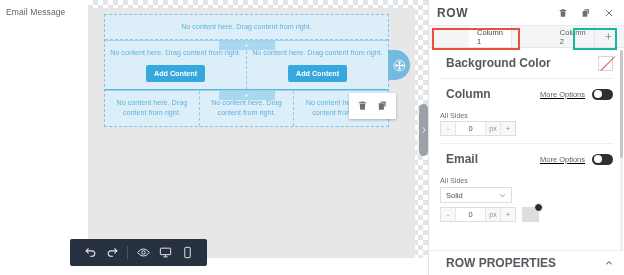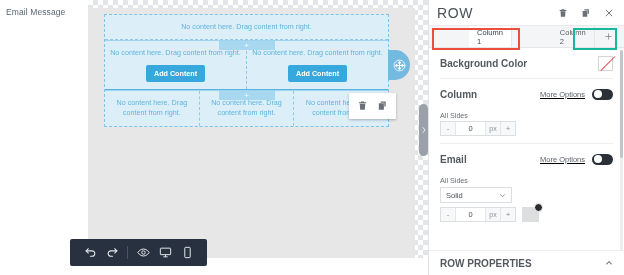--- a/index.html
+++ b/index.html
@@ -116,21 +116,21 @@
   .panel {
     position: absolute; right: 0; top: 0; width: 196px; height: 275px;
     background: #ffffff; border-left: 1px solid #e2e4e7;
     display: flex; flex-direction: column;
   }
   .panel-header {
     height: 26px; display: flex; align-items: center;
     padding: 0 8px; border-bottom: 1px solid #e8eaec; flex: none;
   }
   .panel-title {
-    font-size: 14px; font-weight: normal; color: #4a5258; letter-spacing: .6px;
+    font-size: 12px; font-weight: bold; color: #4a5258; letter-spacing: .6px;
     flex: 1;
   }
   .ph-icons { display: flex; align-items: center; gap: 13px; padding-right: 2px; }
   .ph-icons .ico { cursor: pointer; display: flex; }
   .ph-icons svg { width: 10px; height: 10px; fill: #6a7076; }
 
   .tabbar {
     position: relative; height: 22px; flex: none;
     border-bottom: 1px solid #e4e6e9; display: flex; align-items: stretch;
     background: #f4f5f6;
@@ -158,21 +158,21 @@
   }
 
   .sect { padding: 0 11px; }
   .hr { height: 1px; background: #eceef0; margin: 0 11px; }
 
   .row-line {
     display: flex; align-items: center; justify-content: space-between;
     height: 30px;
   }
   .lbl { font-size: 7.5px; color: #5b6168; }
-  .lbl-strong { font-size: 10px; color: #53595f; font-weight: bold; }
+  .lbl-strong { font-size: 12px; color: #53595f; font-weight: bold; margin-left: 6px; }
   .sub-lbl { font-size: 7.2px; color: #686e74; padding-top: 2px; }
 
   .swatch-none {
     width: 15px; height: 15px; border: 1px solid #d4d7da; background: #fff;
     position: relative; cursor: pointer;
   }
   .swatch-none::after {
     content: ""; position: absolute; left: -1px; top: 50%;
     width: 20px; height: 1.4px; background: #e04a4a;
     transform: rotate(-45deg); transform-origin: center;

